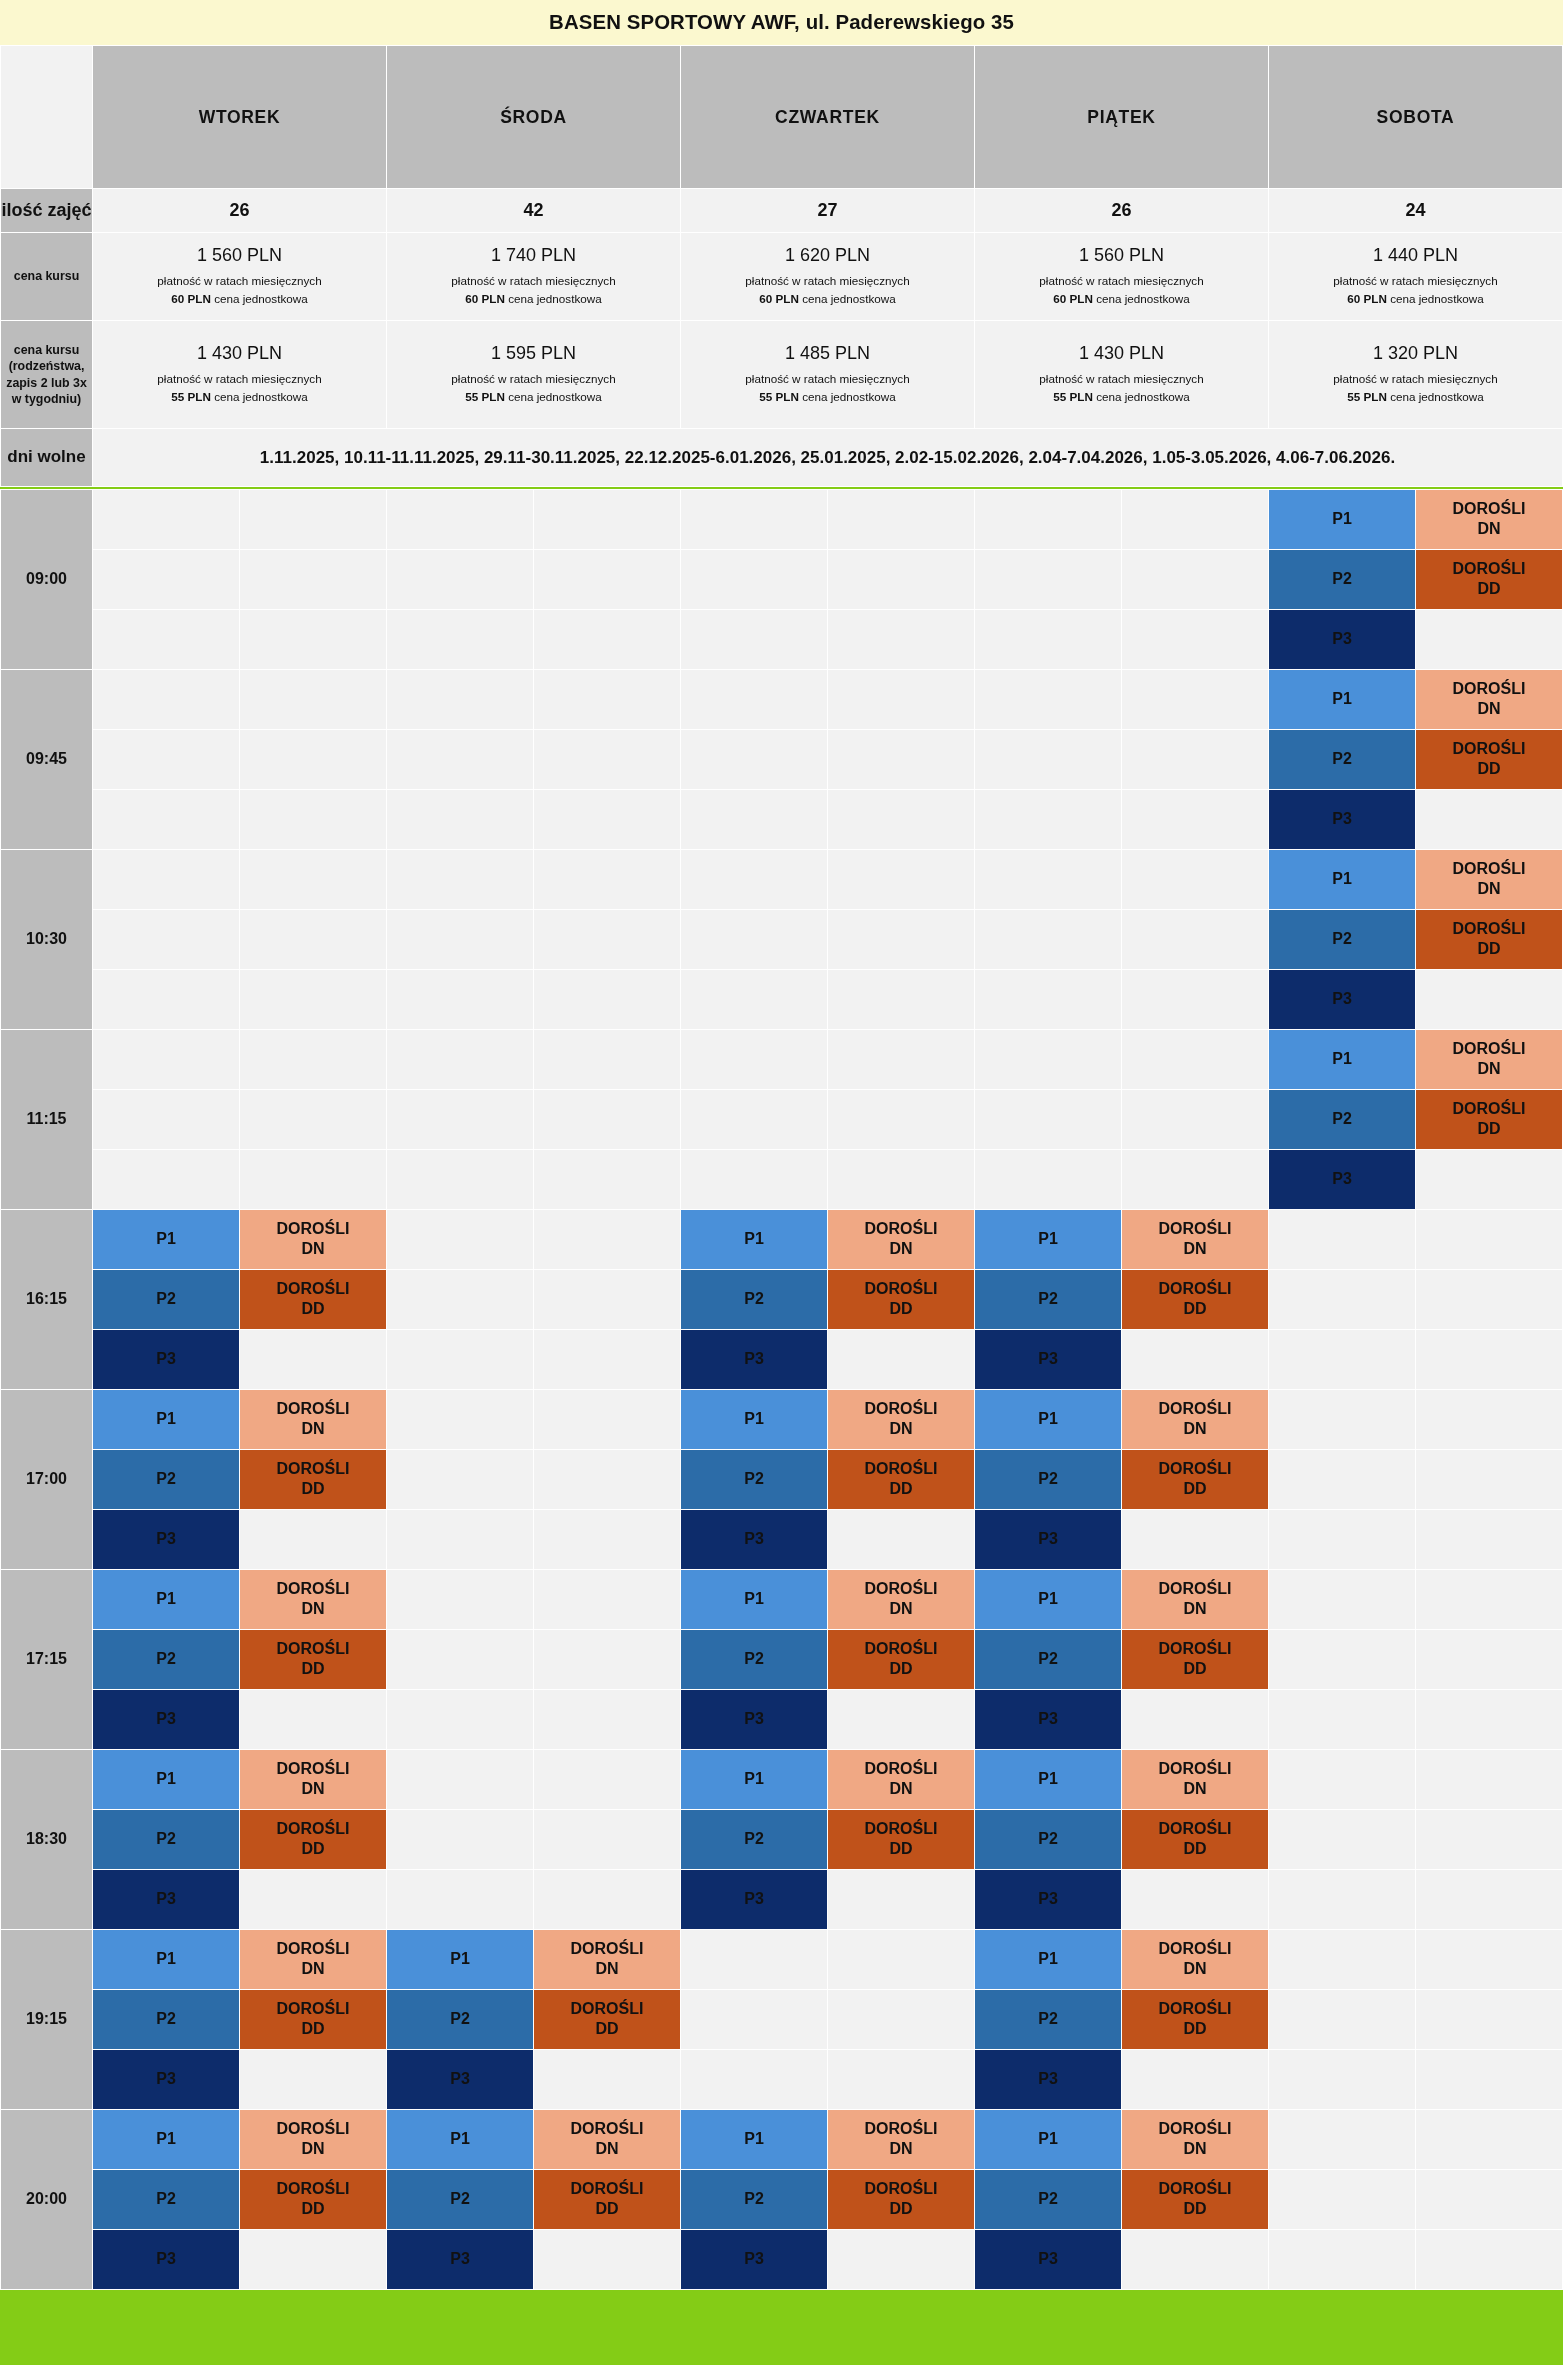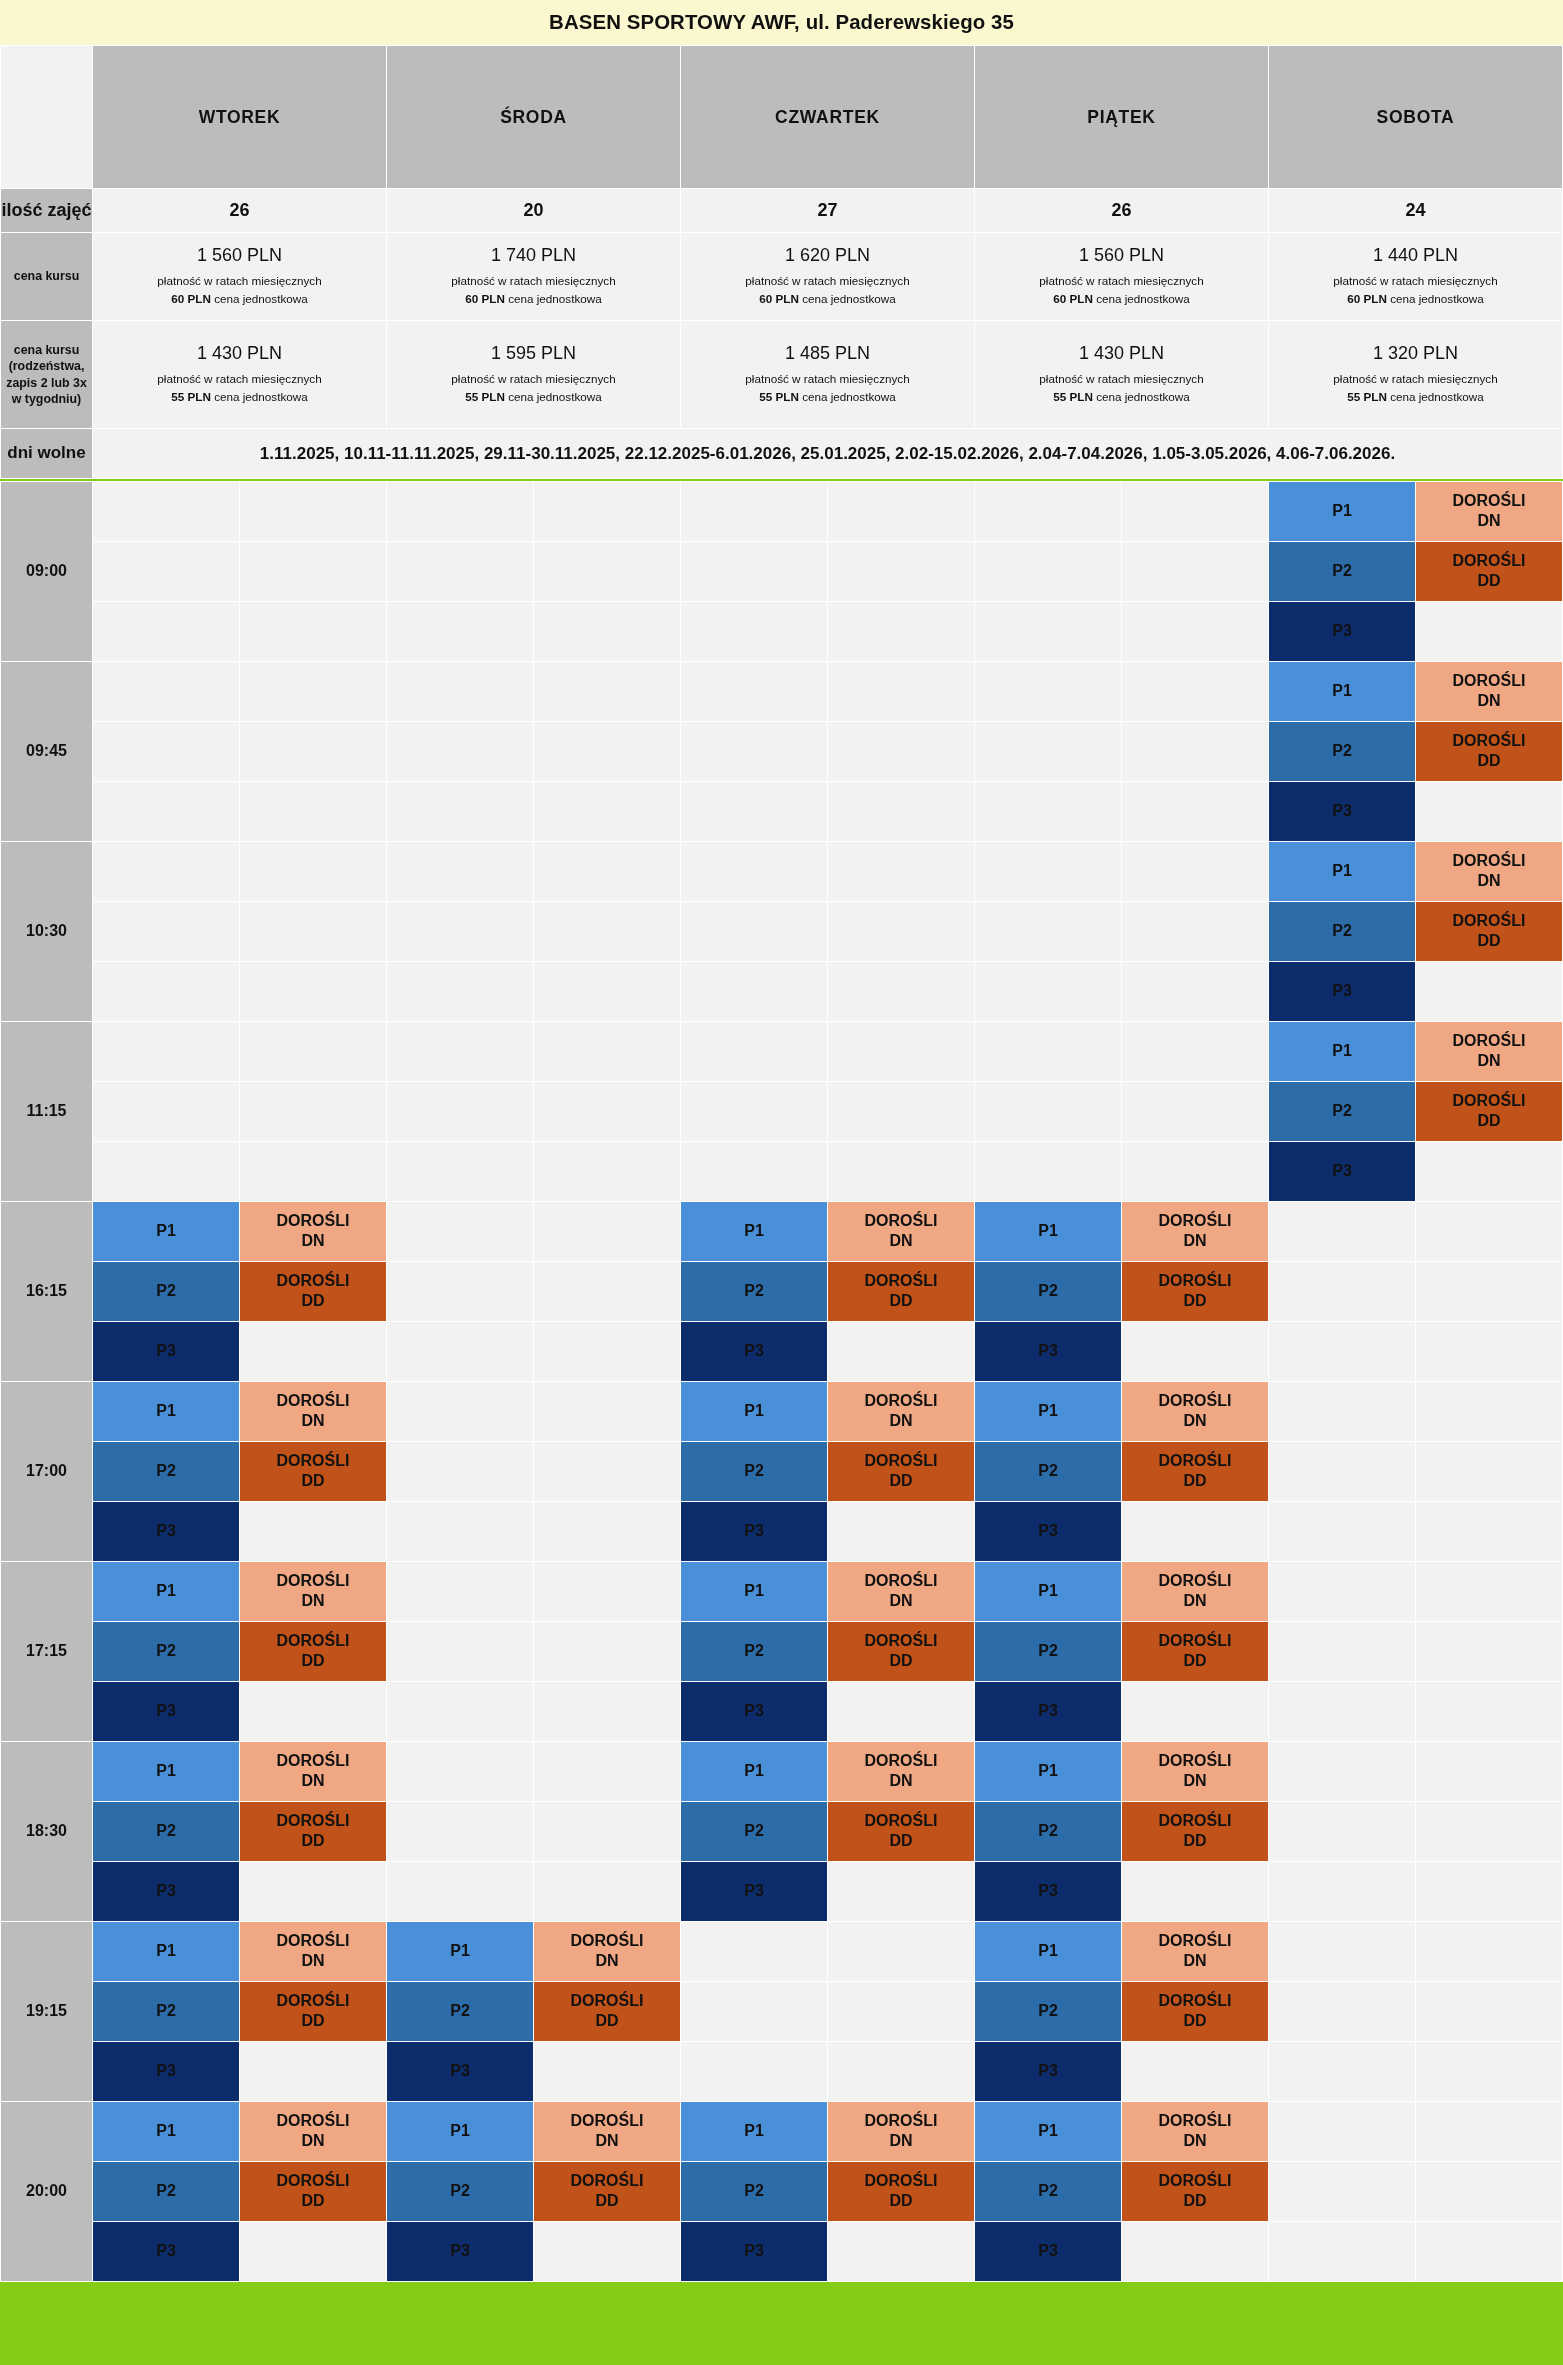--- a/index.html
+++ b/index.html
@@ -64,21 +64,21 @@
     background: #f2f2f2;
     color: #111;
   }
   .count-row td { height: 44px; font-size: 18px; font-weight: bold; }
   .price-cell { height: 88px; padding: 4.4px 2.9px; }
   .price-big { font-size: 18px; font-weight: normal; display: block; margin-bottom: 5.8px; }
   .price-sub { font-size: 11.7px; display: block; line-height: 1.55; }
   .price-sub b { font-weight: bold; }
   .price-cell2 { height: 108px; }
   .term-row td { height: 48px; font-size: 17px; font-weight: bold; }
-  .free-row td { height: 50px; font-size: 17px; font-weight: bold; }
+  .free-row td { height: 58px; font-size: 17px; font-weight: bold; }
 
   
   table.sched {
     border-collapse: collapse;
     width: 1563px;
     table-layout: fixed;
     margin-top: 1.5px;
   }
   table.sched td {
     border: 1.5px solid #ffffff;
@@ -128,21 +128,21 @@
           <td class="corner-blank"></td>
           <td class="dayhead">WTOREK</td>
           <td class="dayhead">ŚRODA</td>
           <td class="dayhead">CZWARTEK</td>
           <td class="dayhead">PIĄTEK</td>
           <td class="dayhead">SOBOTA</td>
         </tr>
         <tr class="count-row">
           <td class="rowlabel">ilość zajęć</td>
           <td class="cell-lite">26</td>
-          <td class="cell-lite">20</td>
+          <td class="cell-lite">42</td>
           <td class="cell-lite">27</td>
           <td class="cell-lite">26</td>
           <td class="cell-lite">24</td>
         </tr>
         <tr>
           <td class="rowlabel">cena kursu</td>
           <td class="cell-lite price-cell">
             <span class="price-big">1 560 PLN</span>
             <span class="price-sub">płatność w ratach miesięcznych</span>
             <span class="price-sub"><b>60 PLN</b> <span>cena jednostkowa</span></span>

